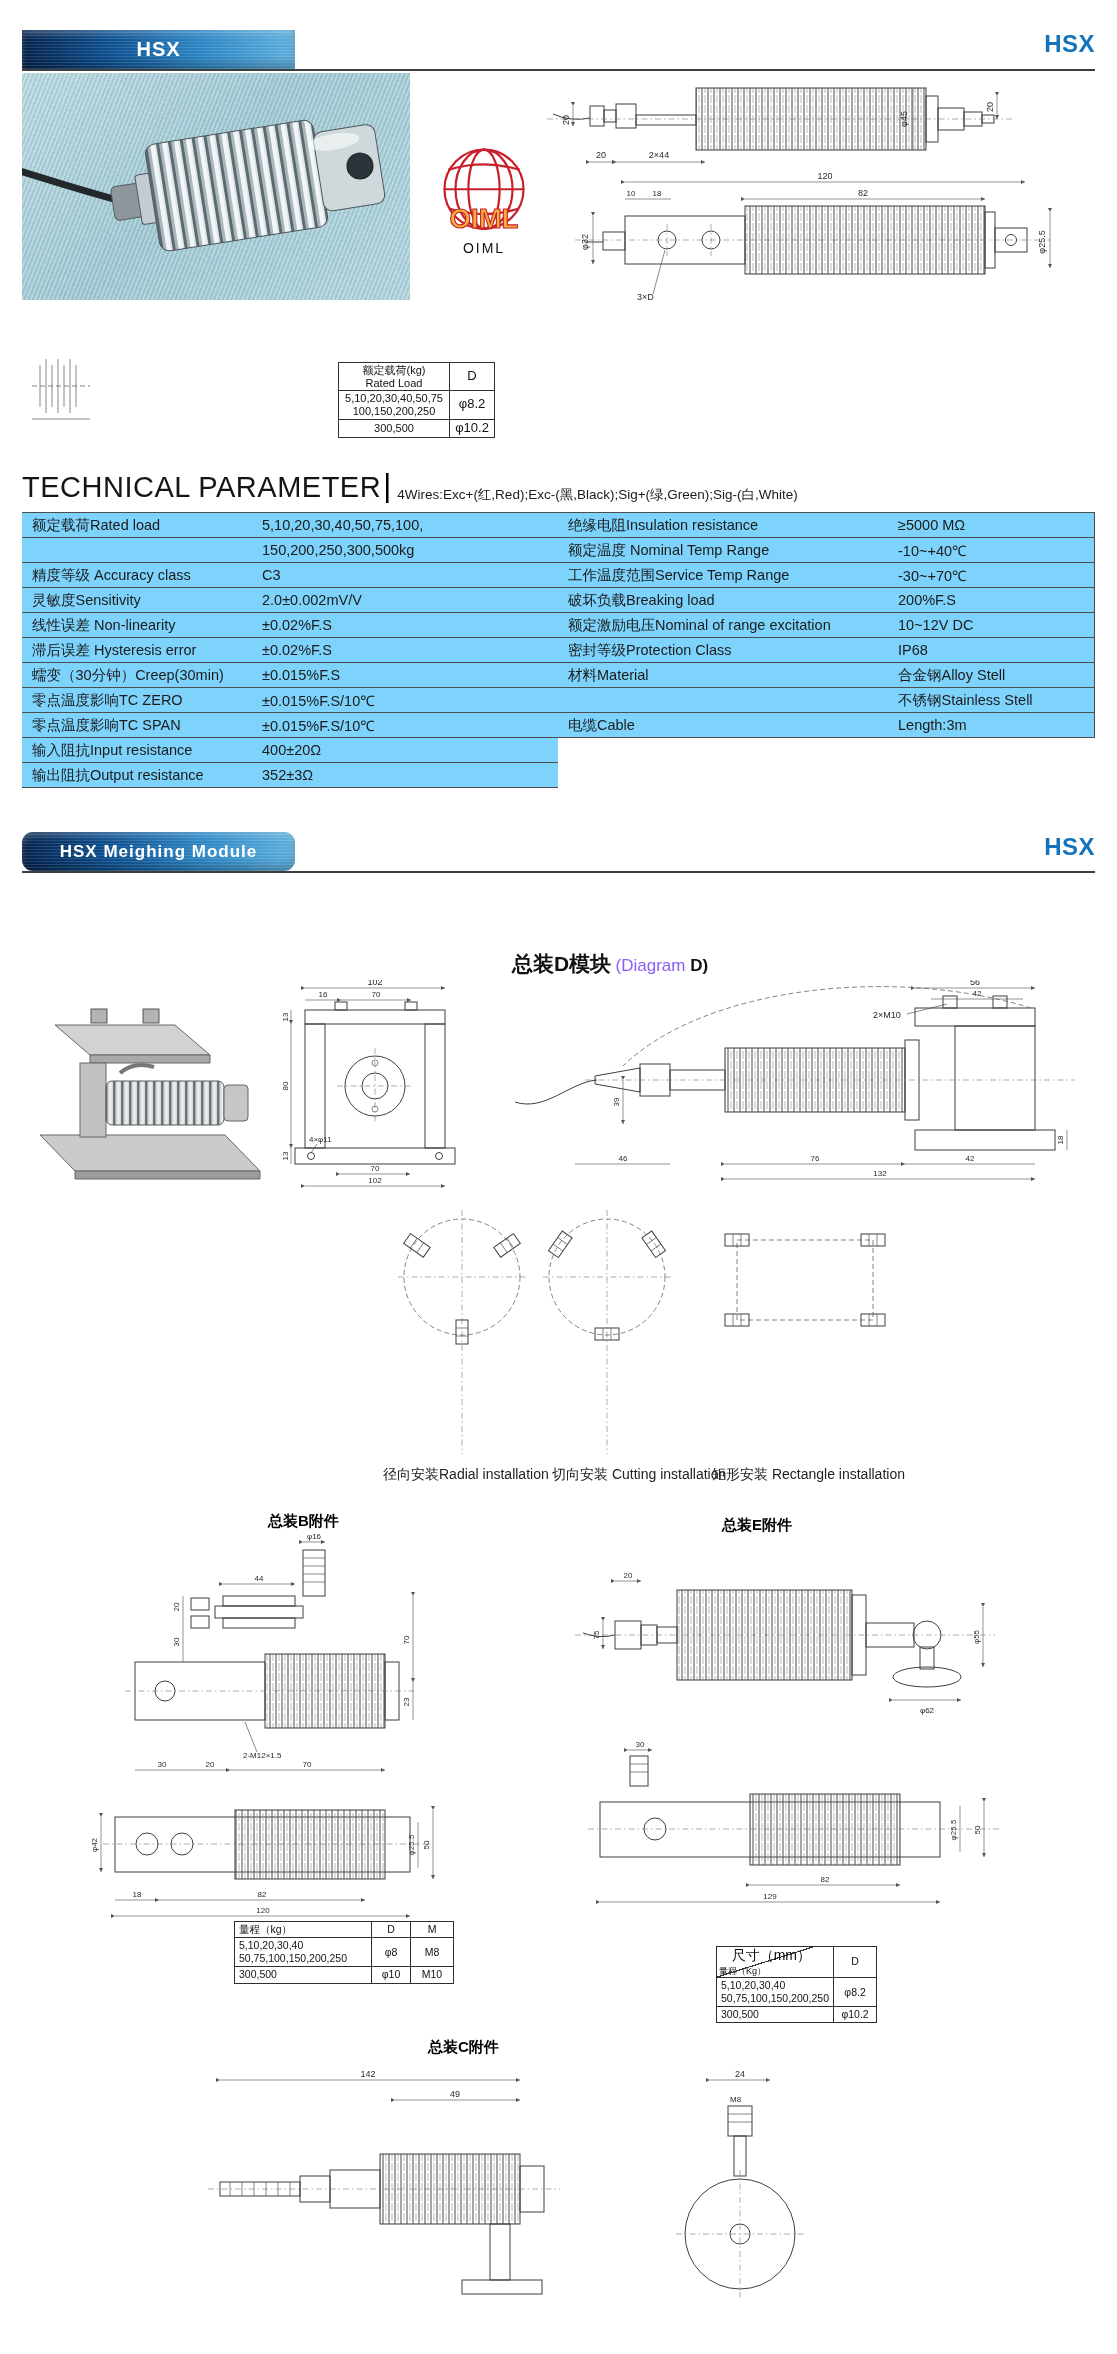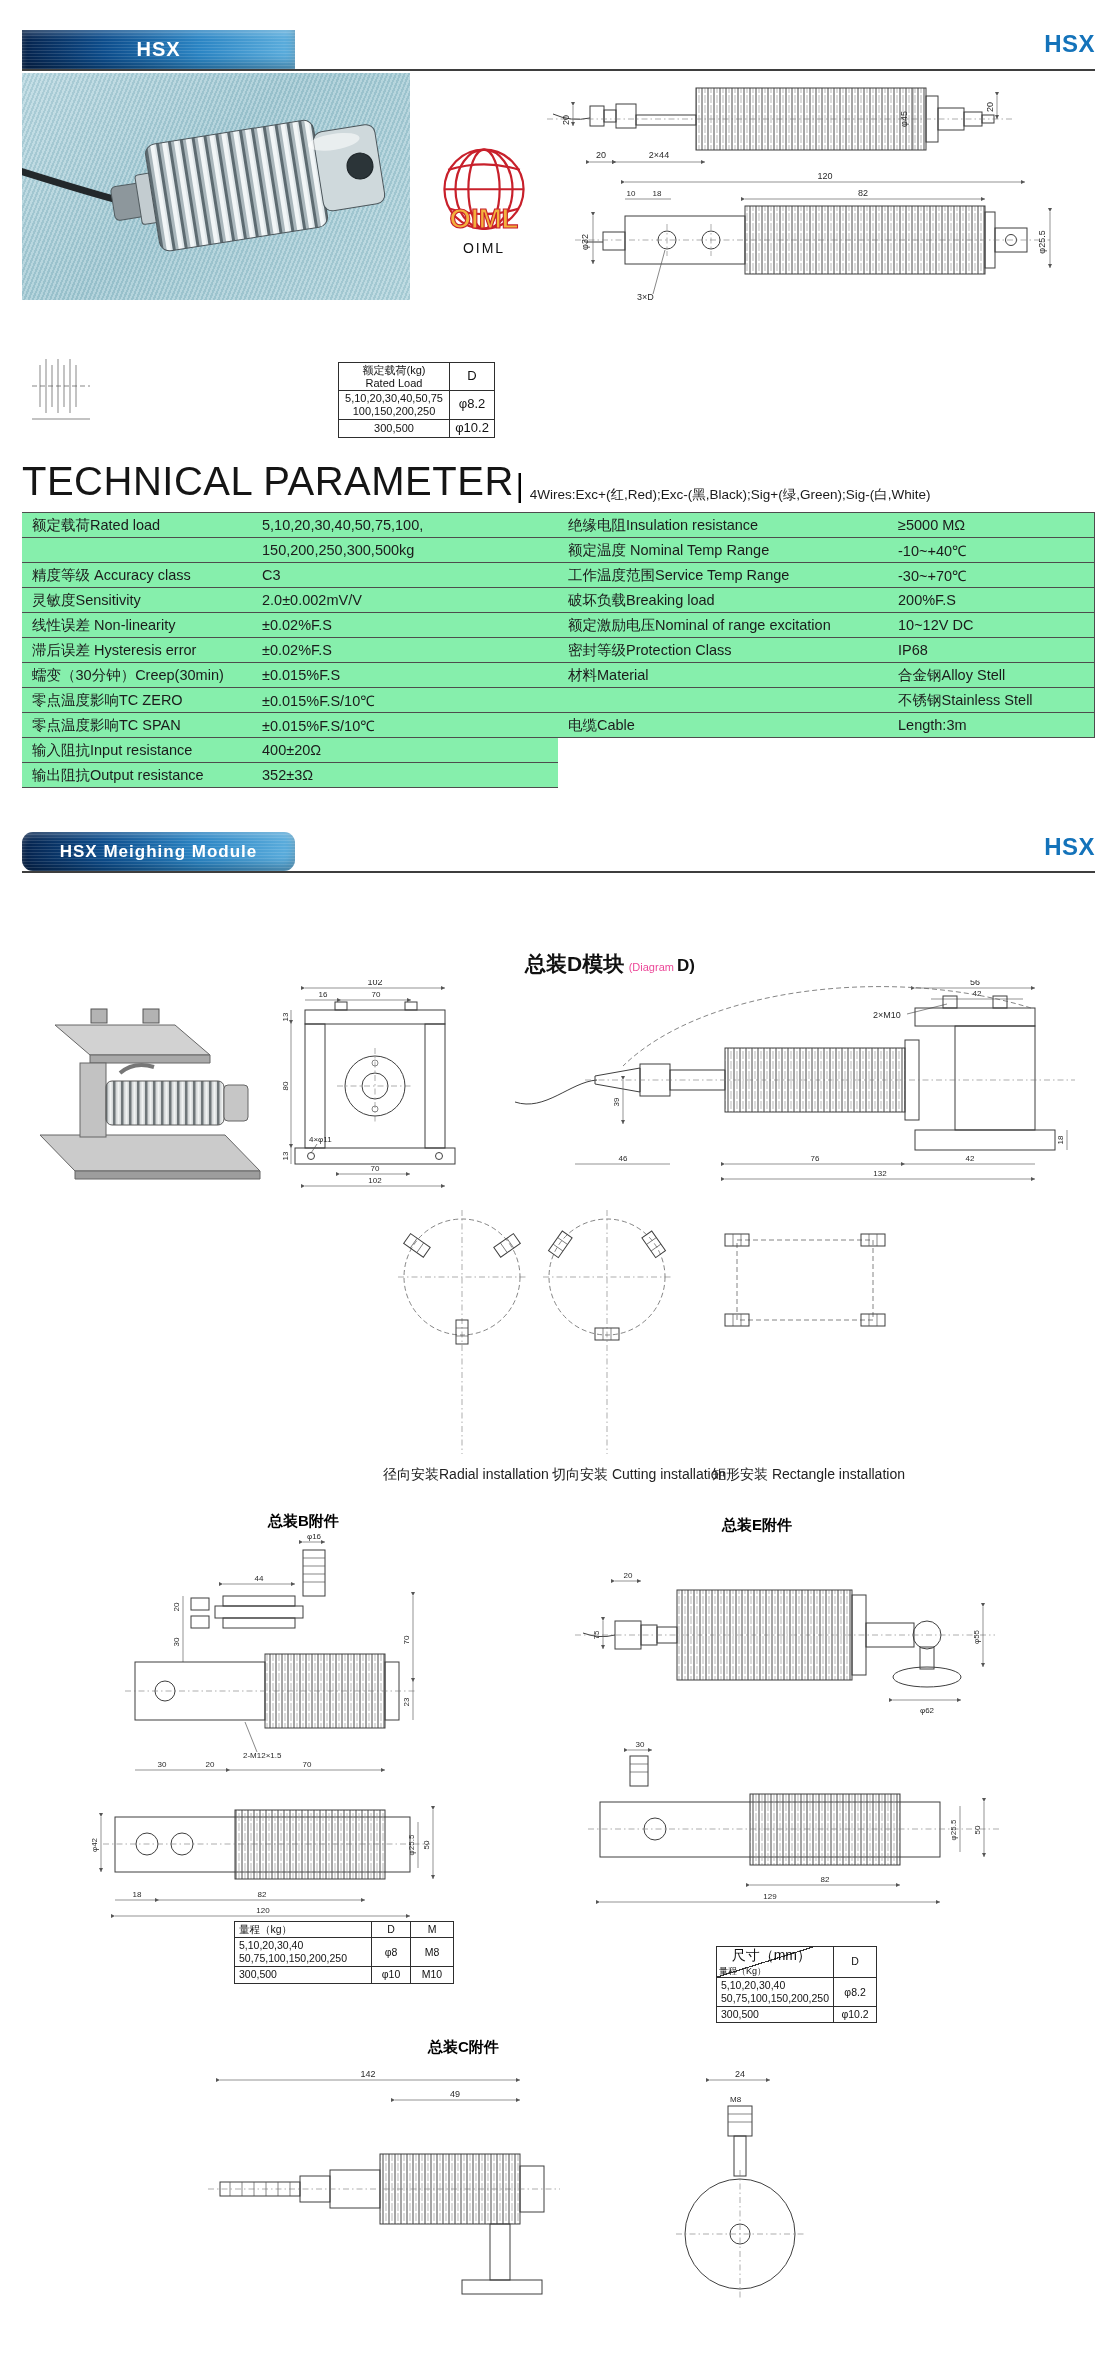--- a/index.html
+++ b/index.html
@@ -15,39 +15,39 @@
   
   .photo{background:linear-gradient(135deg,#b7d7e0 0%,#9dc6d1 45%,#aed2db 100%);overflow:hidden;}
   .photo:before{content:"";position:absolute;inset:0;background:repeating-linear-gradient(112deg,rgba(255,255,255,.22) 0 2px,rgba(110,150,162,.14) 2px 4px);}
   
   .oiml-caption{font-size:14px;color:#111;text-align:center;letter-spacing:2px;}
   
   .rtable{border-collapse:collapse;font-size:11px;color:#111;}
   .rtable td{border:1.4px solid #2e2e2e;padding:1px 4px;text-align:center;line-height:1.15;}
   .rtable .dia{font-size:13px;}
   
-  .tp-title{font-size:40px;color:#151515;letter-spacing:.5px;white-space:nowrap;}
+  .tp-title{font-size:29px;color:#151515;letter-spacing:.5px;white-space:nowrap;}
   .tp-sep{font-size:31px;font-weight:300;padding:0 2px;}
   .tp-wires{font-size:13.5px;color:#1a1a1a;padding-left:4px;}
   .tp-head{display:flex;align-items:flex-end;}
   
   .ptable{display:flex;}
   .pcol{display:flex;flex-direction:column;}
-  .prow{display:flex;height:24px;background:#86efac;border-top:1.5px solid #4d4d4d;align-items:center;
+  .prow{display:flex;height:24px;background:#7dd3fc;border-top:1.5px solid #4d4d4d;align-items:center;
         font-size:14.5px;color:#1b1b1b;white-space:nowrap;overflow:hidden;}
   .prow:last-child{border-bottom:1.5px solid #4d4d4d;}
   .plabel{padding-left:10px;flex:0 0 auto;}
   .pvalue{flex:1;}
   .lcol .plabel{width:230px;}
   .rcol .plabel{width:330px;}
   .rcol .prow{border-right:1.5px solid #4d4d4d;}
   
   .dtitle{text-align:center;white-space:nowrap;}
   .dtitle .cn{font-size:21px;font-weight:bold;color:#111;}
-  .dtitle .en{font-size:11px;color:#ec4899;}
+  .dtitle .en{font-size:17px;color:#8b5cf6;}
   .dtitle .enb{font-size:17px;font-weight:bold;color:#111;}
   .sec-title{font-size:15px;font-weight:bold;color:#000;white-space:nowrap;}
   .cap{font-size:14px;color:#222;text-align:center;white-space:nowrap;}
   
   .stable{border-collapse:collapse;font-size:10.5px;color:#111;}
   .stable td{border:1.3px solid #2e2e2e;padding:1px 4px;text-align:left;line-height:1.25;}
   .stable td.c{text-align:center;}
   .diaghead{position:relative;width:96px;height:30px;
      background-image:linear-gradient(to bottom right,transparent 49%,#333 49%,#333 51%,transparent 51%);}
   .diaghead .tr{position:absolute;top:0;right:2px;font-size:14px;}

